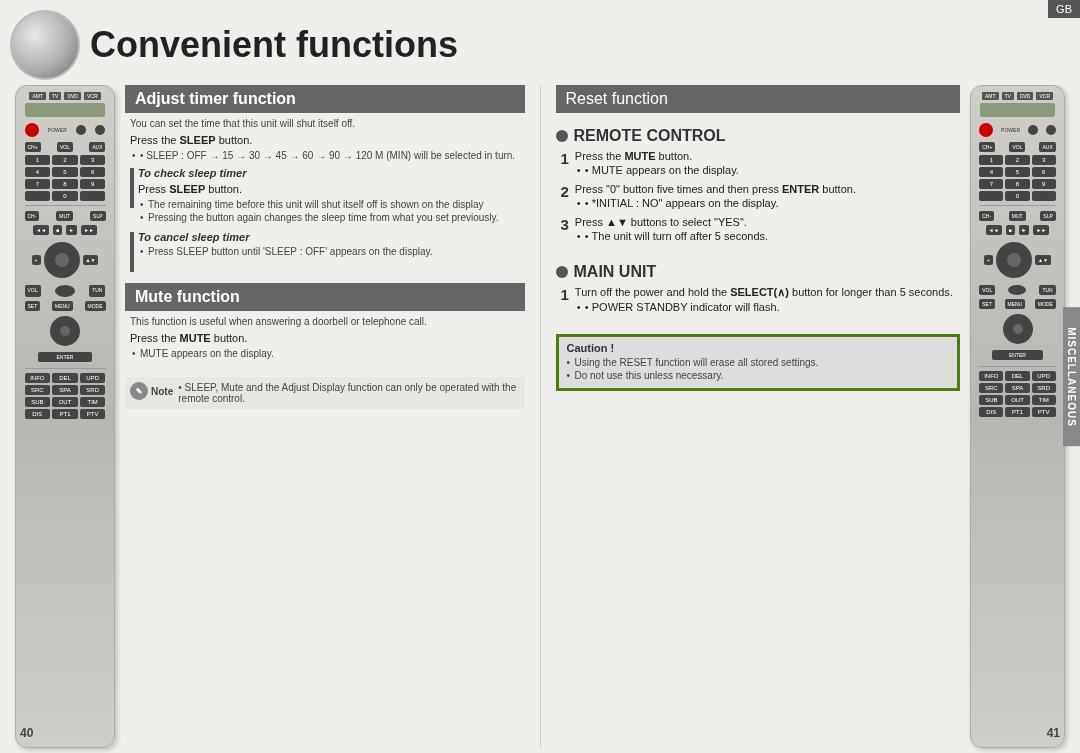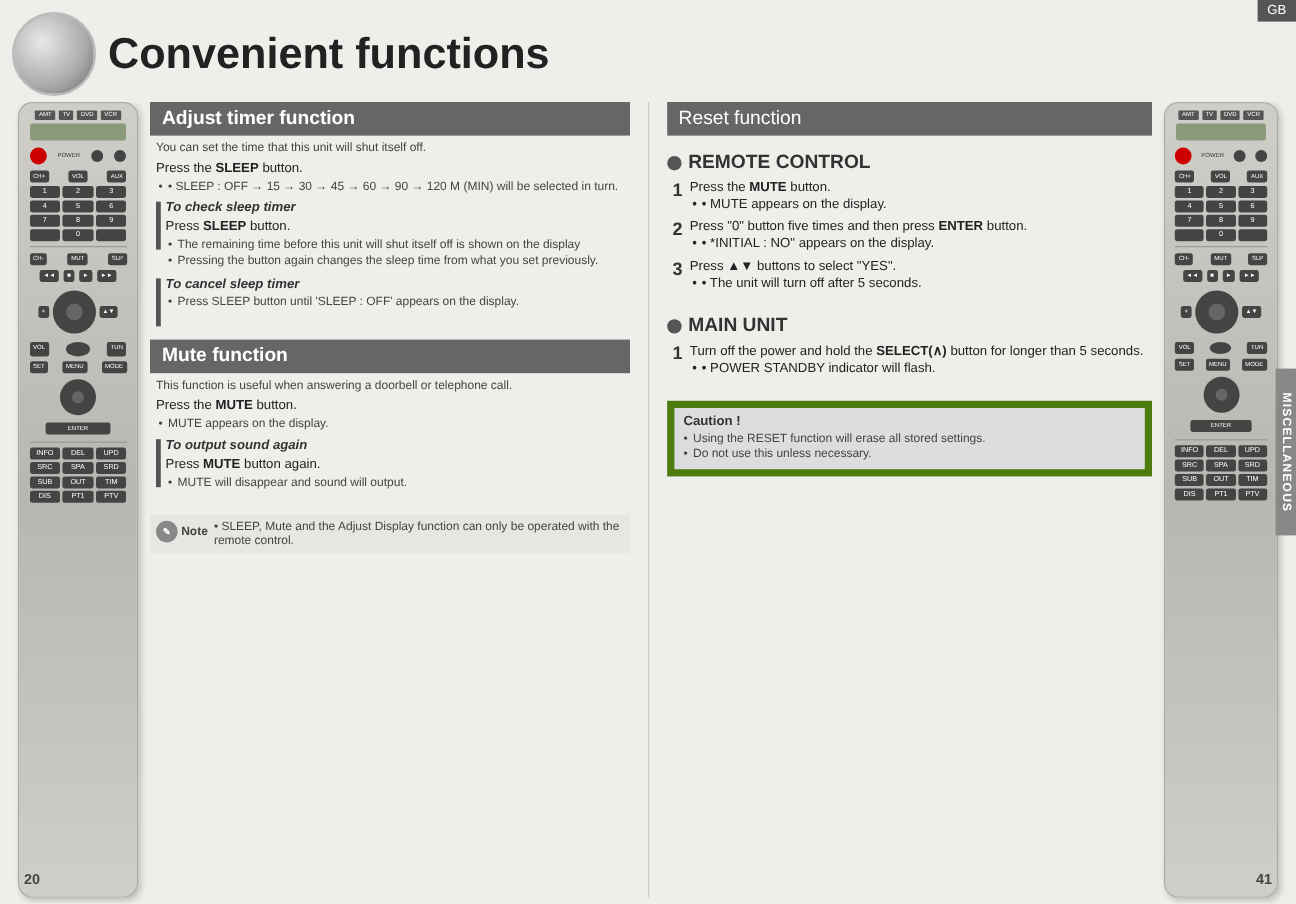--- a/index.html
+++ b/index.html
@@ -348,21 +348,21 @@
       color: #333;
       flex-shrink: 0;
       line-height: 1.2;
     }
     .num-content { flex: 1; }
     .num-content p { font-size: 11px; color: #222; margin-bottom: 2px; }
     .num-content b { font-weight: bold; }
 
     .caution-box {
       background: #ddd;
-      border: 6px solid #4d7c0f;
+      border: 3px solid #4d7c0f;
       padding: 5px 8px;
       margin-top: 8px;
     }
     .caution-title {
       font-size: 11px;
       font-weight: bold;
       color: #333;
       margin-bottom: 3px;
     }
     .caution-item {
@@ -531,28 +531,20 @@
         </div>
       </div>
 
       <div>
         <div class="section-header">Mute function</div>
         <div class="section-content">
           <p class="section-intro">This function is useful when answering a doorbell or telephone call.</p>
           <p class="press-line">Press the <b>MUTE</b> button.</p>
           <p class="bullet-item">MUTE appears on the display.</p>
 
-          <div class="sub-section">
-            <div class="sub-bar"></div>
-            <div class="sub-content">
-              <p class="sub-title">To output sound again</p>
-              <p class="press-line">Press <b>MUTE</b> button again.</p>
-              <p class="bullet-item">MUTE will disappear and sound will output.</p>
-            </div>
-          </div>
         </div>
       </div>
 
       <div class="note-box">
         <div class="note-label">
           <div class="note-icon">✎</div>
           <span>Note</span>
         </div>
         <p class="note-text">• SLEEP, Mute and the Adjust Display function can only be operated with the remote control.</p>
       </div>
@@ -700,15 +692,15 @@
           <div class="numpad-btn">PT1</div>
           <div class="numpad-btn">PTV</div>
       </div>
     </div>
 
     <div class="misc-badge">MISCELLANEOUS</div>
   </div>
 </div>
 
 <div class="page-numbers">
-  <span>20</span>
+  <span>40</span>
   <span>41</span>
 </div>
 
 </body></html>

